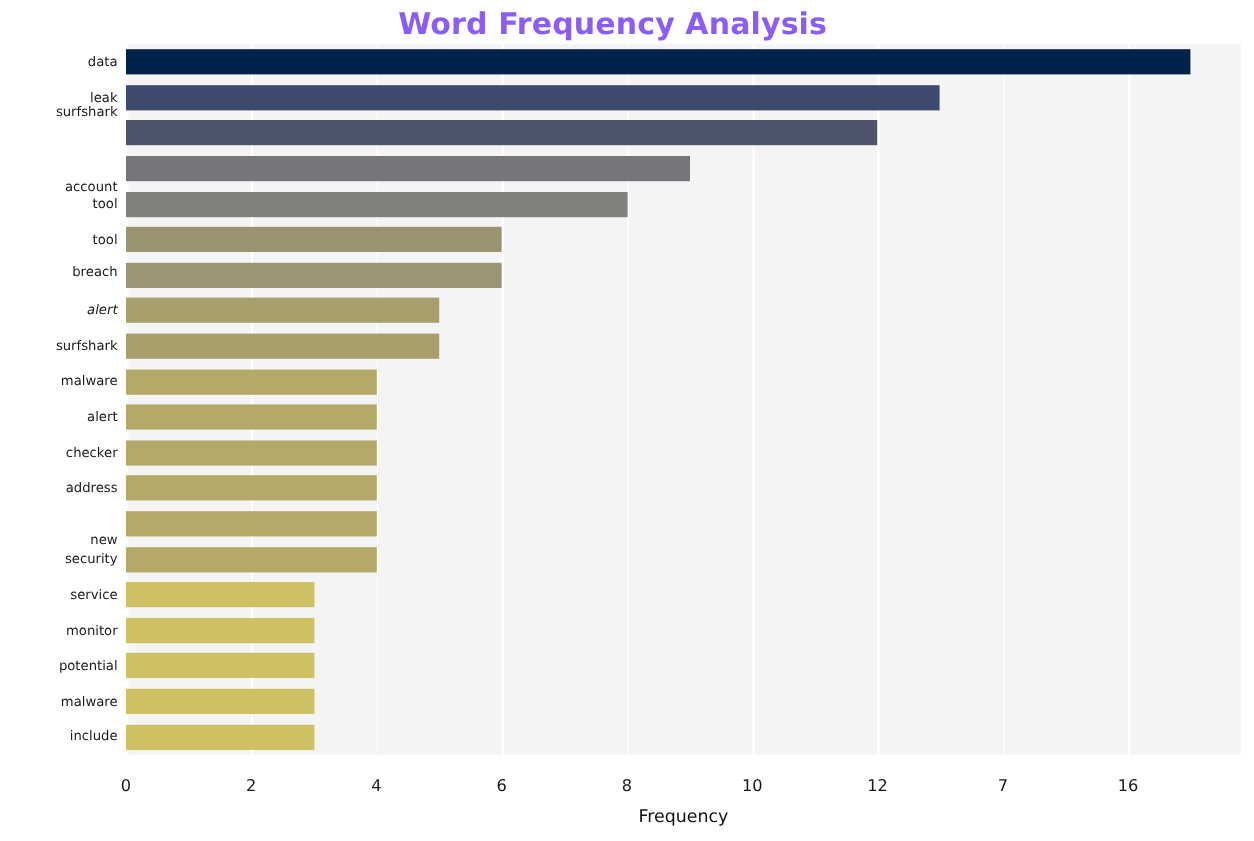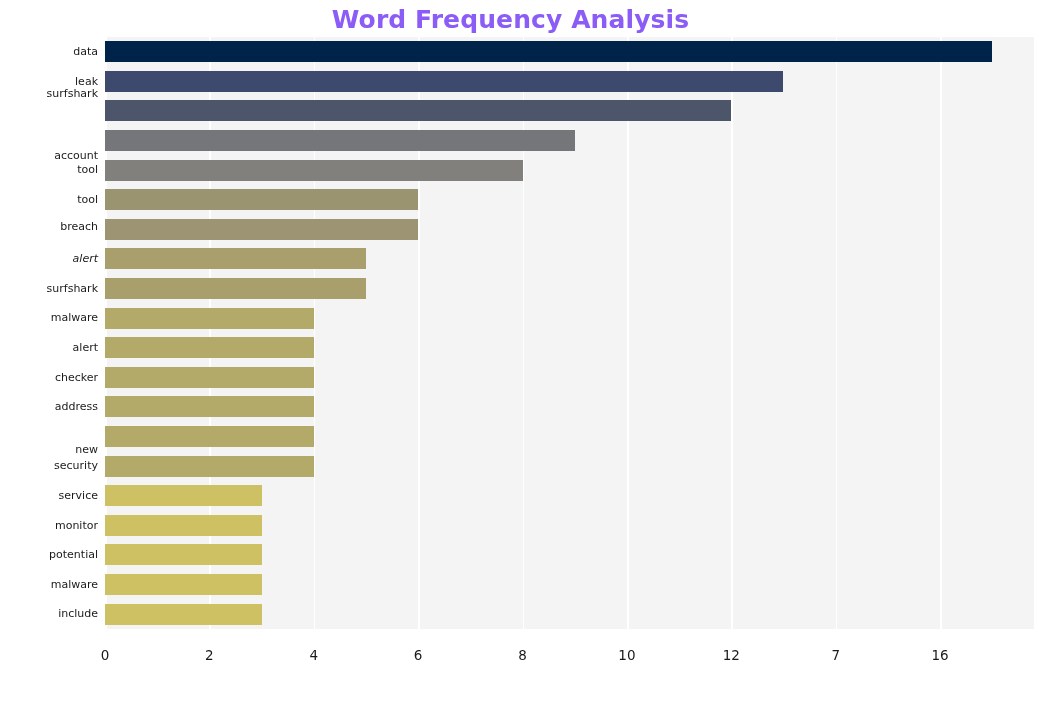--- a/index.html
+++ b/index.html
@@ -219,14 +219,15 @@
       <div class="xtick" style="left: 104.382px;">2</div>
       <div class="xtick" style="left: 208.764px;">4</div>
       <div class="xtick" style="left: 313.146px;">6</div>
       <div class="xtick" style="left: 417.528px;">8</div>
       <div class="xtick" style="left: 521.91px;">10</div>
       <div class="xtick" style="left: 626.292px;">12</div>
       <div class="xtick" style="left: 730.674px;">7</div>
       <div class="xtick" style="left: 835.056px; text-align: center;">16</div>
     </div>
 
+  <div class="xlabel">Frequency</div>
 
 </div>
 
 </body></html>

